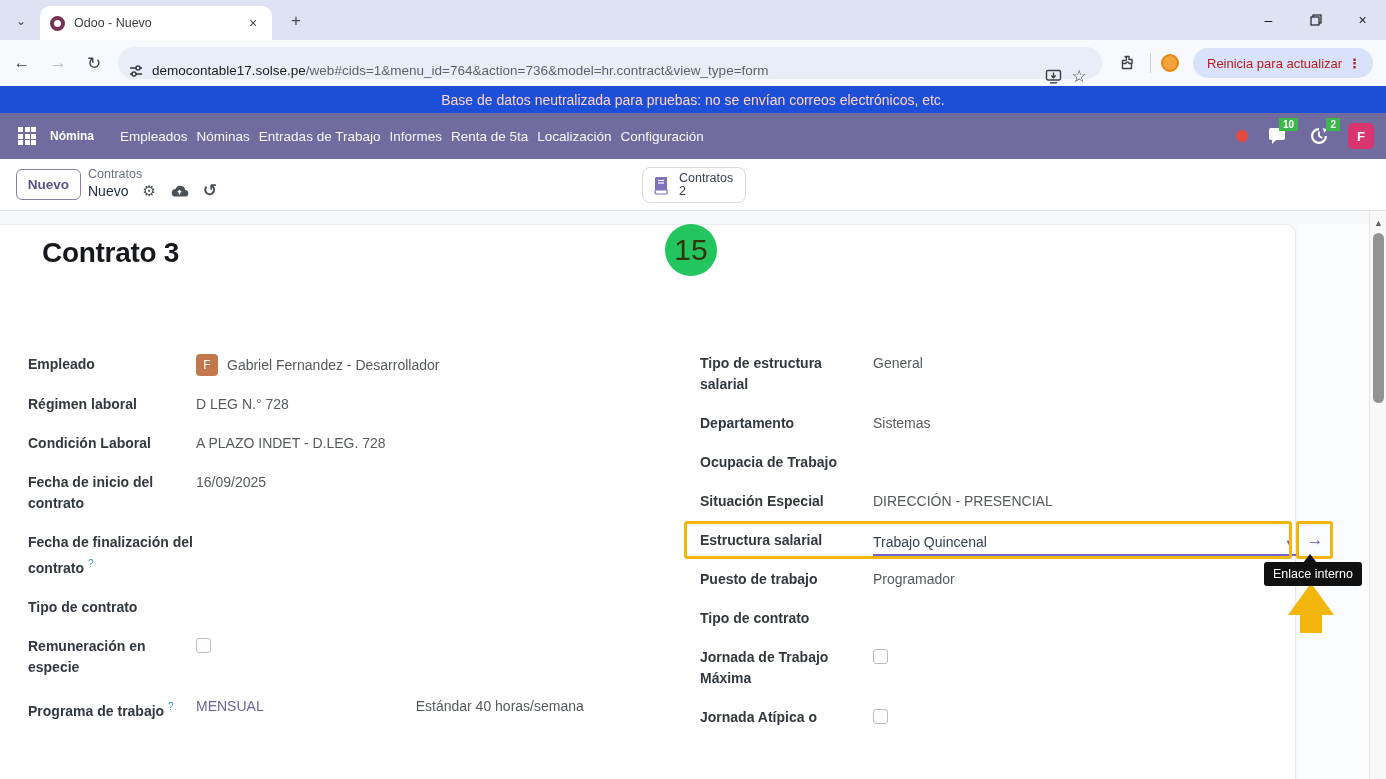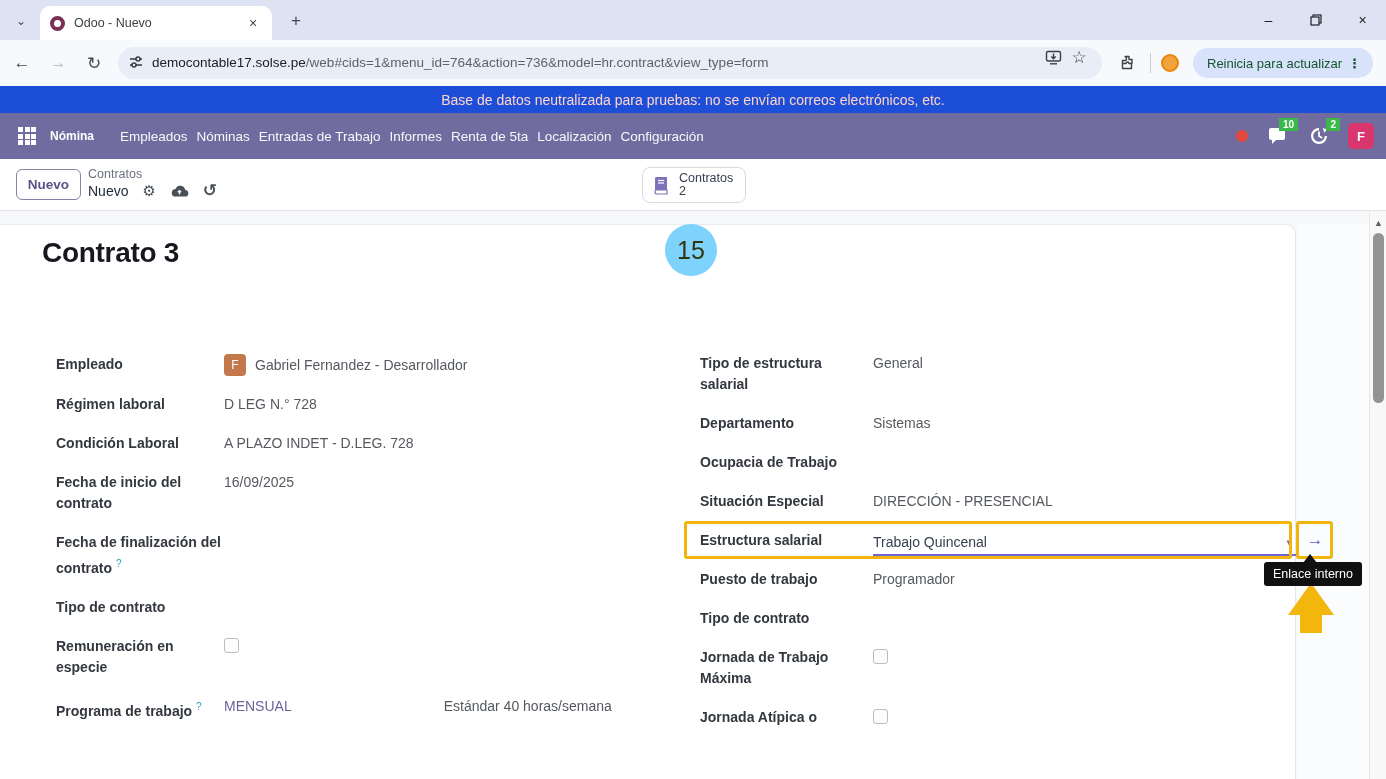--- a/index.html
+++ b/index.html
@@ -23,33 +23,33 @@
     color:#45484d; font-size:17px; text-align:center; line-height:23px; border-radius:50%; }
   .win-controls { position:absolute; right:0; top:0; height:40px; display:flex; }
   .win-btn { width:47px; height:40px; display:flex; align-items:center; justify-content:center;
     color:#202124; font-size:14px; }
 
   .toolbar { position:relative; height:46px; background:#f7f9fd; display:flex; align-items:center; }
   .nav-ico { width:28px; height:28px; display:flex; align-items:center; justify-content:center;
     font-size:17px; color:#45484d; margin-left:8px; border-radius:50%; }
   .nav-ico.fwd { color:#b4b8bf; }
   .urlbar { height:32px; width:984px; margin-left:10px; background:#e9edf7; border-radius:16px;
-    display:flex; align-items:flex-end; padding:9px 10px; }
+    display:flex; align-items:flex-start; padding:16px 10px; }
   .url-text { font-size:13.5px; color:#202124; margin-left:8px; white-space:nowrap;
     overflow:hidden; flex:1; }
   .url-text .path { color:#5f6368; }
   .pill-ico { width:26px; height:26px; display:flex; align-items:center; justify-content:center;
     color:#3c4043; }
   .after-url { display:flex; align-items:center; margin-left:12px; }
   .vdiv { width:1px; height:20px; background:#c8cdd6; margin:0 10px; }
   .ext-avatar { width:18px; height:18px; border-radius:50%; background:#f2a33c;
     border:2px solid #e8850c; }
   .restart-pill { margin-left:14px; height:30px; background:#d8e3fb; border-radius:16px;
     display:flex; align-items:center; padding:0 6px 0 14px; }
-  .restart-pill span { font-size:13px; color:#14532d; }
+  .restart-pill span { font-size:13px; color:#b91c1c; }
   .dots { font-size:15px; color:#17315c; padding:0 6px; font-weight:bold; }
 
   
   .banner { height:27px; background:#1d4ed8; color:#ffd4cc; font-size:14px;
     display:flex; align-items:center; justify-content:center; }
   .odoo-nav { height:46px; background:#716c9f; display:flex; align-items:center; color:#fff;
     position:relative; }
   .grid-icon { display:grid; grid-template-columns:repeat(3,5px); grid-gap:1.5px; margin-left:18px; }
   .grid-icon i { width:5px; height:5px; background:#fff; }
   .app-name { font-size:12px; font-weight:bold; margin-left:14px; margin-right:26px; }
@@ -85,21 +85,21 @@
   .content { position:relative; height:608px; background:#f7f8fa; }
   .sheet { position:absolute; left:0; top:13px; width:1296px; height:595px; background:#fff;
     border-top:1px solid #eaecef; border-right:1px solid #e4e6ea; border-top-right-radius:10px; }
   .right-gutter { position:absolute; left:1297px; top:13px; width:72px; height:595px; background:#fbfcfd; }
   .page-title { position:absolute; left:42px; top:12px; font-size:28px; font-weight:bold;
     color:#16181d; letter-spacing:-0.3px; }
   .status-circle { position:absolute; left:1314px; top:47px; width:16px; height:16px;
     border-radius:50%; background:#eceef1; border:1px solid #d3d6da; }
 
   .col { position:absolute; }
-  .col-left  { left:56px;  top:129px; width:620px; }
+  .col-left  { left:28px;  top:129px; width:620px; }
   .col-right { left:700px; top:128px; width:596px; }
   .frow { display:flex; margin-bottom:18px; align-items:flex-start; }
   .flabel { flex:0 0 168px; font-size:14px; font-weight:bold; color:#33383f; line-height:21px; }
   .col-right .flabel { flex:0 0 173px; }
   .fvalue { font-size:14px; color:#55595e; line-height:21px; display:flex; align-items:center; gap:9px; }
   .help { color:#2ea3b6; font-size:10px; vertical-align:super; font-weight:normal; }
   .emp-avatar { width:22px; height:22px; border-radius:4px; background:#c2784a; color:#fff;
     font-size:12px; display:flex; align-items:center; justify-content:center; flex-shrink:0; }
   .linkish { color:#6c639b; }
   .value2 { margin-left:143px; color:#55595e; }
@@ -122,21 +122,21 @@
     font-size:12.5px; padding:5px 9px; border-radius:3px; z-index:40; white-space:nowrap; }
   .tooltip-caret { position:absolute; left:1303px; top:329px; width:0; height:0;
     border-left:7px solid transparent; border-right:7px solid transparent;
     border-bottom:9px solid #101010; z-index:40; }
   .yarrow-head { position:absolute; left:1288px; top:358px; width:0; height:0;
     border-left:23px solid transparent; border-right:23px solid transparent;
     border-bottom:32px solid #f2b60d; z-index:30; }
   .yarrow-shaft { position:absolute; left:1300px; top:389px; width:22px; height:19px;
     background:#f2b60d; z-index:30; }
   .step-circle { position:absolute; left:665px; top:13px; width:52px; height:52px;
-    border-radius:50%; background:#7dd3fc; color:#33330e; font-size:25px;
+    border-radius:50%; background:#22c55e; color:#33330e; font-size:30px;
     display:flex; align-items:center; justify-content:center; z-index:50; }
 
   
   .scrollbar { position:absolute; right:0; top:0; width:17px; height:608px;
     background:#f8f8f8; border-left:1px solid #e7e7e7; z-index:60; }
   .sb-arrow { position:absolute; left:0; width:17px; text-align:center; color:#606060; font-size:9px; }
   .sb-up { top:7px; }
   .sb-thumb { position:absolute; left:3px; top:22px; width:11px; height:170px;
     background:#939393; border-radius:6px; }
 </style>

